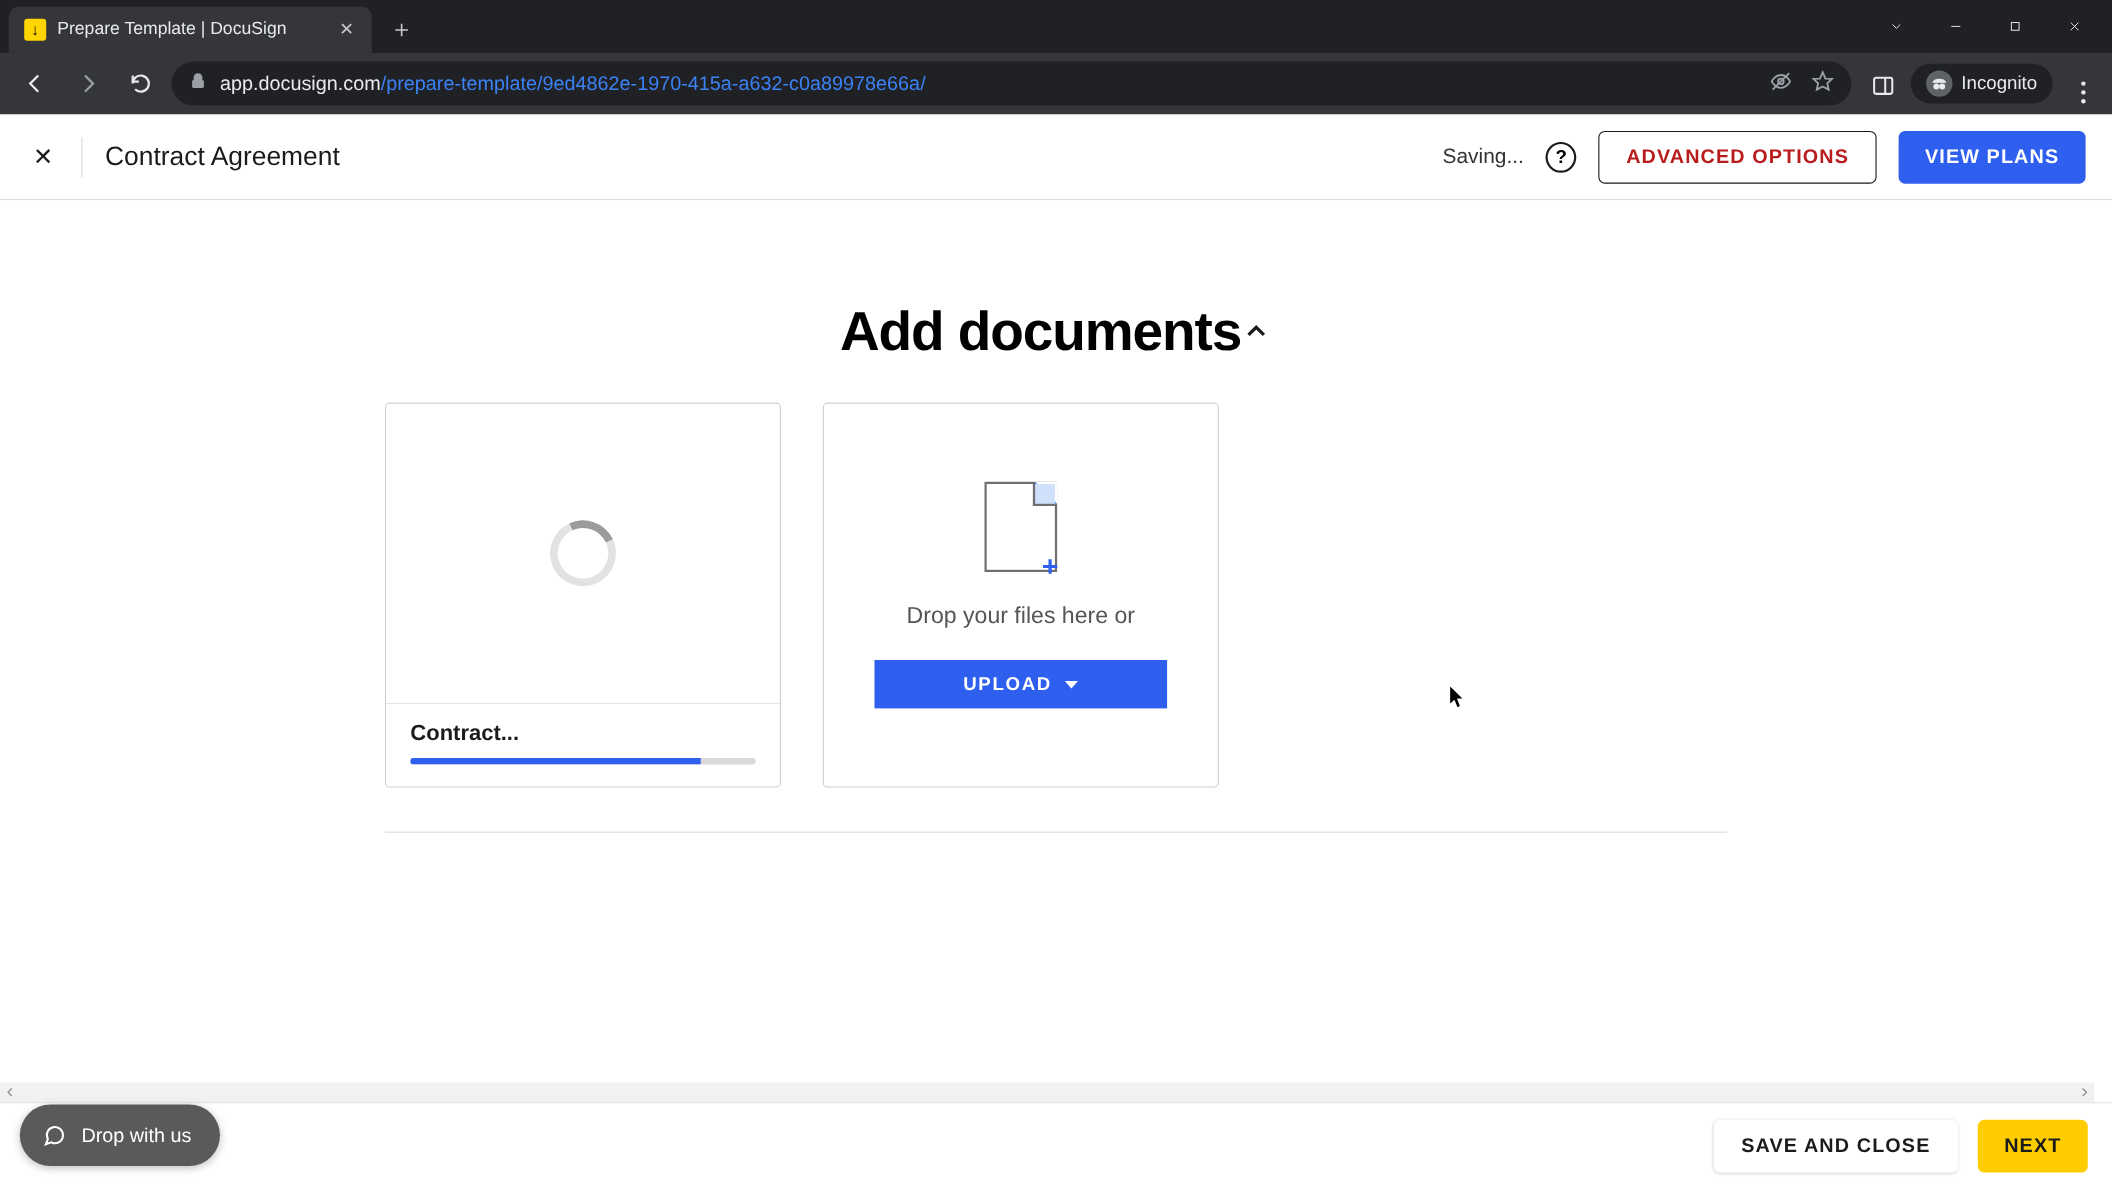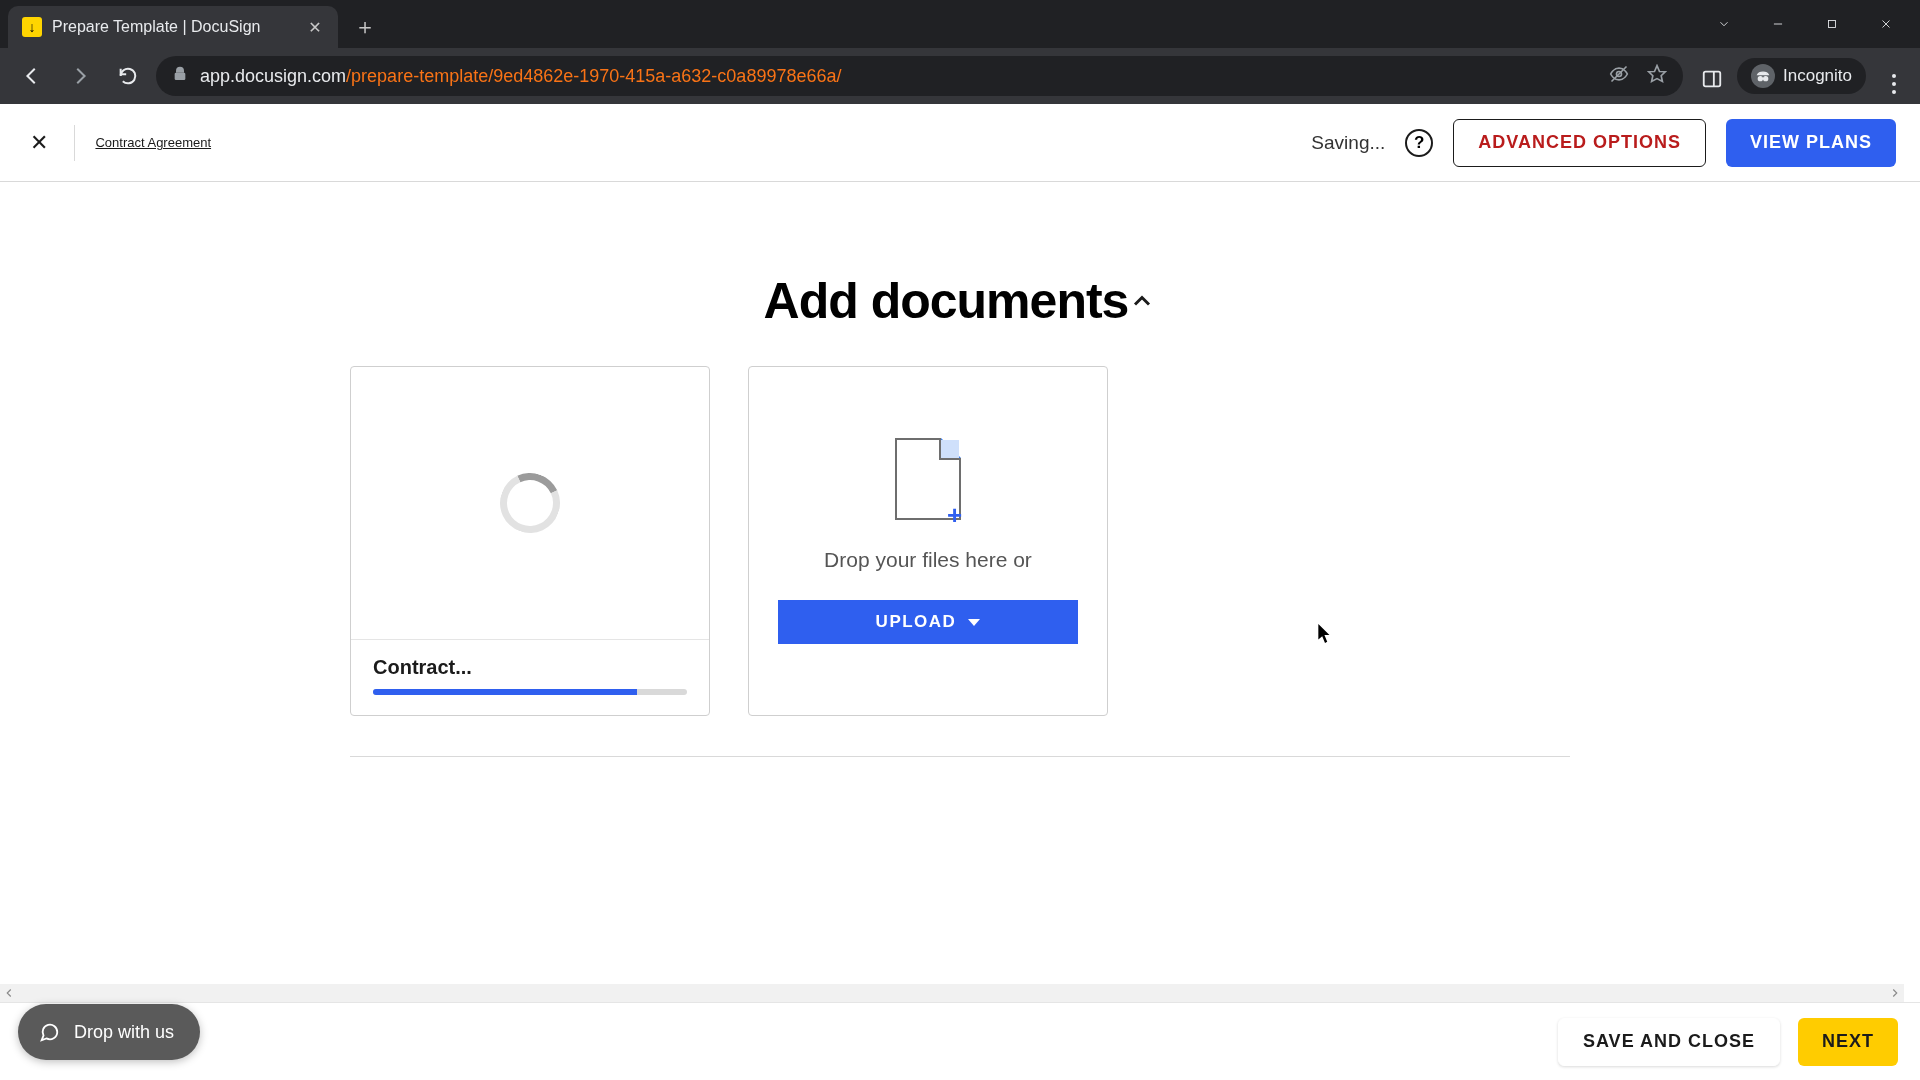--- a/index.html
+++ b/index.html
@@ -31,40 +31,40 @@
   }
   .nav-btn { width:40px; height:40px; border-radius:50%; display:flex;align-items:center;justify-content:center; cursor:pointer;}
   .nav-btn svg { width:22px; height:22px; stroke:#9aa0a6; stroke-width:2.2; fill:none; }
   .nav-btn.enabled svg { stroke:#e8eaed; }
   .omnibox {
     flex:1; height:40px; background:#202124; border-radius:20px; display:flex; align-items:center;
     padding: 0 16px; gap:12px; color:#e8eaed; font-size:18px;
   }
   .omnibox .lock svg { width:16px;height:16px; fill:#9aa0a6; }
   .omnibox .url { flex:1; white-space:nowrap; overflow:hidden; }
-  .omnibox .url .dim { color:#f97316; }
+  .omnibox .url .dim { color:#3b82f6; }
   .omnibox .right-icons { display:flex; gap:18px; align-items:center; }
   .omnibox .right-icons svg { width:20px;height:20px; stroke:#9aa0a6; fill:none; stroke-width:2;}
   .toolbar-right { display:flex; align-items:flex-end; gap:14px; margin-left:10px;}
   .toolbar-right svg { width:22px;height:22px; stroke:#e8eaed; fill:none; stroke-width:2;}
   .incognito-badge { display:flex; align-items:center; gap:8px; background:#202124; padding:6px 14px; border-radius:20px; font-size:17px;}
   .incognito-badge .mask { width:24px;height:24px; background:#5f6368; border-radius:50%; display:flex;align-items:center;justify-content:center;}
   .incognito-badge .mask svg{width:16px;height:16px;fill:#e8eaed;}
   .kebab { width:28px; display:flex; flex-direction:column; align-items:center; gap:4px; cursor:pointer;}
   .kebab span{width:4px;height:4px;background:#e8eaed;border-radius:50%;}
 
   
   .app { height: calc(1080px - 104px); display:flex; flex-direction:column; }
   .app-header {
     height: 78px; border-bottom: 1px solid #d9d9d9; display:flex; align-items:center;
     padding: 0 24px; gap: 20px; background:#fff;
   }
   .app-header .close-x { font-size: 22px; color:#1b1b1b; cursor:pointer; padding:4px 6px;}
   .app-header .vr { width:1px; height:36px; background:#d9d9d9; }
-  .app-header .template-name { font-size: 13px; color:#1b1b1b;text-decoration:underline; }
+  .app-header .template-name { font-size: 24px; color:#1b1b1b; }
   .app-header .spacer { flex:1; }
   .app-header .saving { font-size:19px; color:#333; }
   .help-circle { width:28px;height:28px;border:2px solid #1b1b1b;border-radius:50%;display:flex;align-items:center;justify-content:center;font-size:17px;font-weight:bold;cursor:pointer;}
   .btn { height:48px; padding:0 24px; border-radius:6px; font-size:18px; font-weight:600; letter-spacing:1px; display:flex;align-items:center;justify-content:center; cursor:pointer; user-select:none;}
   .btn-outline { border:1.5px solid #1b1b1b; color:#b91c1c; background:#fff;}
   .btn-primary { background:#2f5fef; color:#fff; }
   .btn-white { background:#fff; color:#1b1b1b; border:1px solid #fff; box-shadow:0 1px 3px rgba(0,0,0,0.15);}
   .btn-yellow { background:#ffcc00; color:#1b1b1b; }
 
   
@@ -94,21 +94,21 @@
   .progress .bar{ height:100%; background:#2f5fef; }
 
   
   .card.dropzone { justify-content:center; gap:28px; padding:30px;}
   .doc-icon { width:66px; height:82px; border:2px solid #6e6e6e; position:relative; background:#fff;}
   .doc-icon::before{ content:""; position:absolute; top:-2px; right:-2px; width:0;height:0;
     border-top:20px solid #fff; border-left:20px solid #3b7ded; }
   .doc-icon::after{ content:""; position:absolute; top:0; right:0; width:18px;height:18px; border-left:2px solid #6e6e6e; border-bottom:2px solid #6e6e6e; background:#cfe0fb;}
   .doc-plus { position:absolute; right:-8px; bottom:-8px; width:22px;height:22px; color:#2f5fef; font-size:26px; font-weight:700; line-height:18px;}
   .drop-text { font-size:21px; color:#555; }
-  .upload-btn { width:300px; height:44px; background:#2f5fef; color:#fff; font-size:17px; font-weight:600; letter-spacing:1.5px; display:flex;align-items:center;justify-content:center; gap:12px; cursor:pointer;}
+  .upload-btn { width:266px; height:44px; background:#2f5fef; color:#fff; font-size:17px; font-weight:600; letter-spacing:1.5px; display:flex;align-items:center;justify-content:center; gap:12px; cursor:pointer;}
   .upload-btn .tri { width:0;height:0;border-left:6px solid transparent;border-right:6px solid transparent;border-top:7px solid #fff;}
 
   
   .footer-bar {
     position:absolute; left:0; right:0; bottom:0; height:78px; background:#fff;
     border-top:1px solid #e5e5e5; display:flex; align-items:center; justify-content:flex-end;
     padding: 0 22px; gap:18px;
   }
 
   

